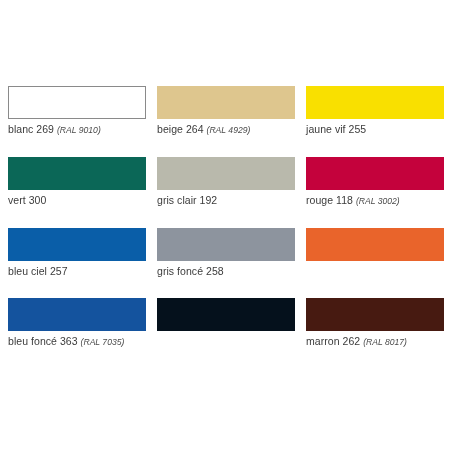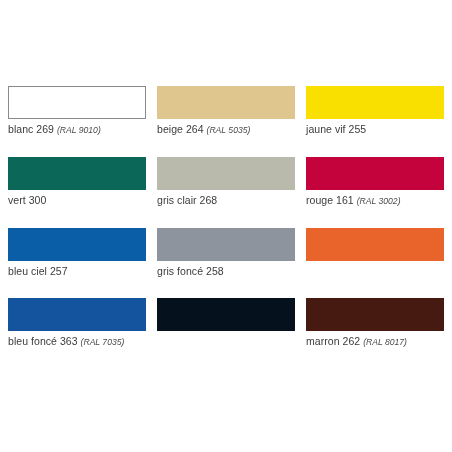--- a/index.html
+++ b/index.html
@@ -69,37 +69,37 @@
 <body>
 
 <div id="palette-sheet">
   <div id="swatch-grid">
       <div class="swatch-cell">
         <div class="swatch-chip bordered" style="background-color: rgb(255, 255, 255);"></div>
         <div class="swatch-label"><span class="swatch-name">blanc 269</span> <span class="swatch-ral">(RAL 9010)</span></div>
       </div>
       <div class="swatch-cell">
         <div class="swatch-chip" style="background-color: rgb(222, 198, 142);"></div>
-        <div class="swatch-label"><span class="swatch-name">beige 264</span> <span class="swatch-ral">(RAL 5035)</span></div>
+        <div class="swatch-label"><span class="swatch-name">beige 264</span> <span class="swatch-ral">(RAL 4929)</span></div>
       </div>
       <div class="swatch-cell">
         <div class="swatch-chip" style="background-color: rgb(249, 224, 0);"></div>
         <div class="swatch-label"><span class="swatch-name">jaune vif 255</span></div>
       </div>
       <div class="swatch-cell">
         <div class="swatch-chip" style="background-color: rgb(11, 103, 87);"></div>
         <div class="swatch-label"><span class="swatch-name">vert 300</span></div>
       </div>
       <div class="swatch-cell">
         <div class="swatch-chip" style="background-color: rgb(185, 185, 172);"></div>
-        <div class="swatch-label"><span class="swatch-name">gris clair 268</span></div>
+        <div class="swatch-label"><span class="swatch-name">gris clair 192</span></div>
       </div>
       <div class="swatch-cell">
         <div class="swatch-chip" style="background-color: rgb(196, 2, 60);"></div>
-        <div class="swatch-label"><span class="swatch-name">rouge 161</span> <span class="swatch-ral">(RAL 3002)</span></div>
+        <div class="swatch-label"><span class="swatch-name">rouge 118</span> <span class="swatch-ral">(RAL 3002)</span></div>
       </div>
       <div class="swatch-cell">
         <div class="swatch-chip" style="background-color: rgb(10, 94, 168);"></div>
         <div class="swatch-label"><span class="swatch-name">bleu ciel 257</span></div>
       </div>
       <div class="swatch-cell">
         <div class="swatch-chip" style="background-color: rgb(141, 148, 158);"></div>
         <div class="swatch-label"><span class="swatch-name">gris foncé 258</span></div>
       </div>
       <div class="swatch-cell">

